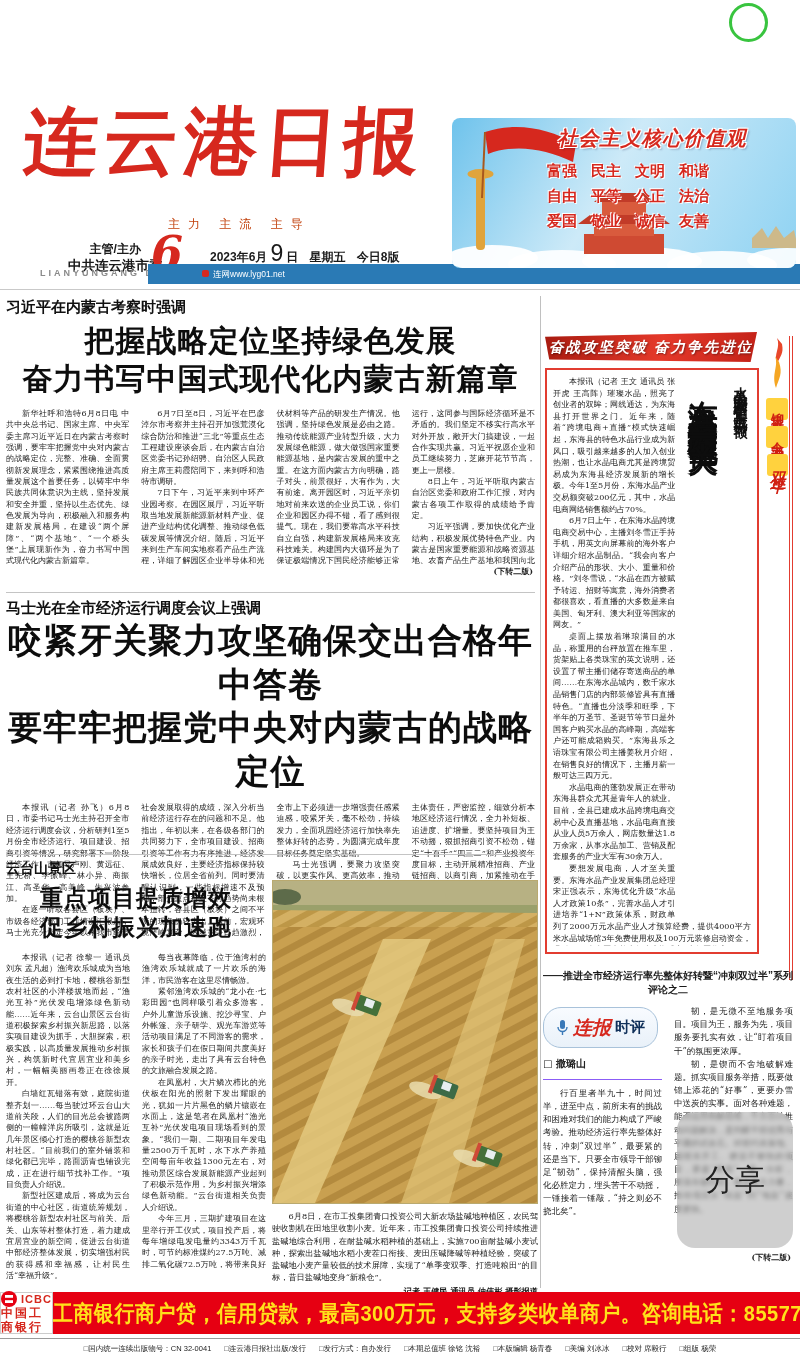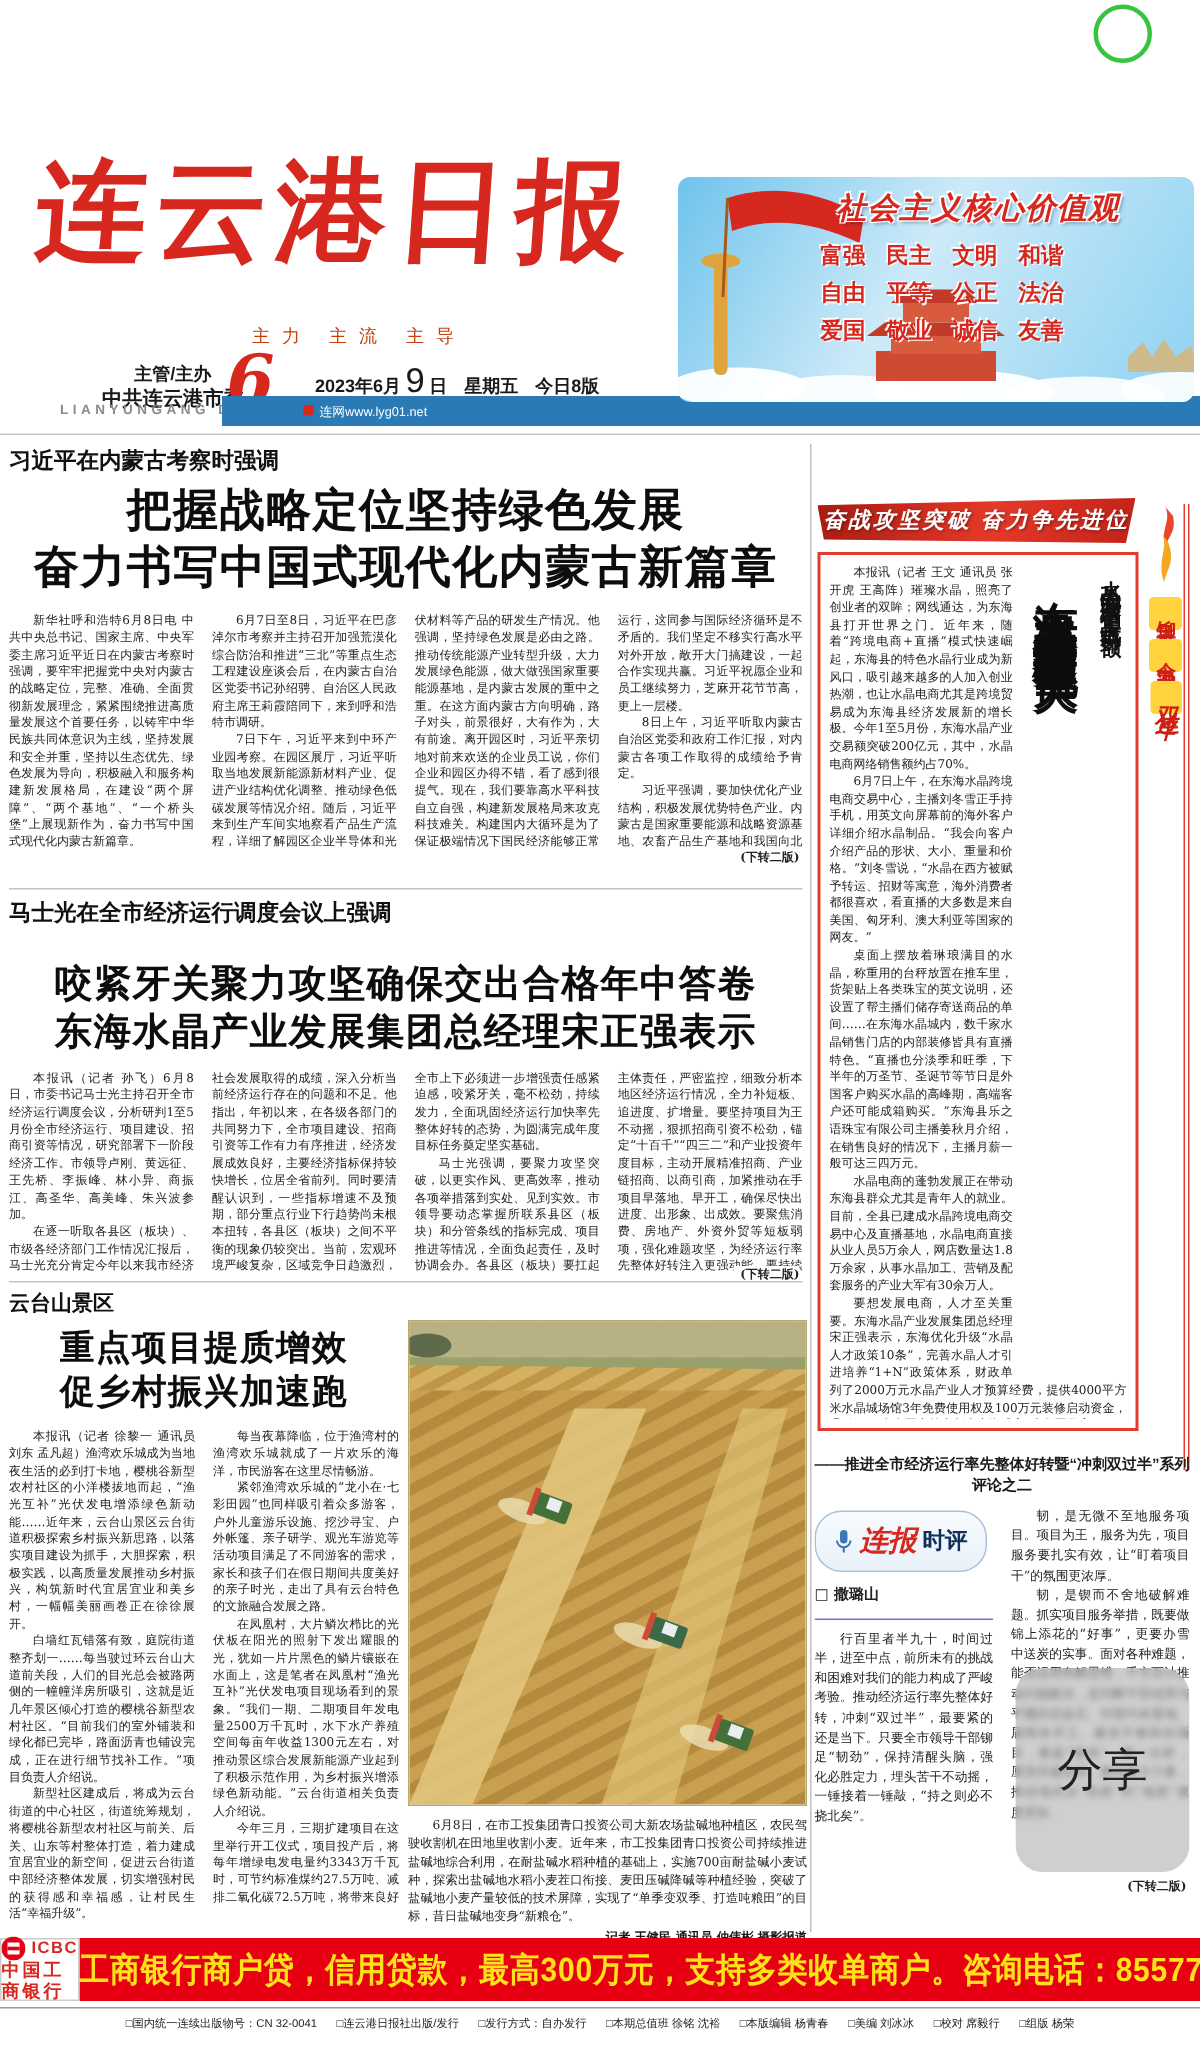--- a/index.html
+++ b/index.html
@@ -45,21 +45,21 @@
             text-align:justify;color:#222;overflow:hidden;position:relative;}
   .bodytext p{margin:0;text-indent:2em;}
   .jump{position:absolute;font-size:8px;font-weight:700;background:#fff;padding-left:4px;}
   .art1{position:absolute;left:6px;top:298px;width:529px;}
   .art1 .kicker{font-size:15px;}
   .art1 .headline{font-size:30px;margin-top:5px;}
   .art1 .bodytext{margin-top:9px;height:170px;column-count:4;column-gap:12px;}
   .hline{position:absolute;left:6px;width:529px;height:1px;background:#c4c4c4;}
   .art2{position:absolute;left:6px;top:599px;width:529px;}
   .art2 .kicker{font-size:15px;}
-  .art2 .headline{font-size:25px;margin-top:22px;}
+  .art2 .headline{font-size:34px;margin-top:1px;}
   .art2 .bodytext{margin-top:9px;height:142px;column-count:4;column-gap:12px;}
   .yuntai{position:absolute;left:6px;top:860px;width:260px;}
   .yuntai .kicker{font-size:14px;}
   .yuntai .headline{font-size:23px;margin-top:6px;}
   .yuntai .bodytext{margin-top:9px;height:332px;column-count:2;column-gap:12px;}
   
   .photo-wrap{position:absolute;left:272px;top:880px;width:266px;}
   .photo-wrap svg{display:block;border:1px solid #b9a96f;}
   .caption{font-family:"DejaVu Serif","Liberation Serif",serif;font-size:8.2px;line-height:1.5;
            text-align:justify;color:#222;margin-top:6px;}
@@ -191,21 +191,21 @@
       <p>习近平强调，要加快优化产业结构，积极发展优势特色产业。内蒙古是国家重要能源和战略资源基地、农畜产品生产基地和我国向北开放重要桥头堡，优化产业结构必须立足这些禀赋特点和战略定位，大力发展优势特色产业，积极探索资源型地区转型发展新路径，加快构建体现内蒙古特色优势的现代化产业体系。要发挥好能源产业优势，把现代能源经济这篇文章做好。</p>
       <span class="jump" style="right:2px;bottom:0;">(下转二版)</span>
     </div>
   </div>
   <div class="hline" style="top:592px;"></div>
 
   <div class="art2">
     <div class="kicker">马士光在全市经济运行调度会议上强调</div>
     <div class="headline">
       <div>咬紧牙关聚力攻坚确保交出合格年中答卷</div>
-      <div>东海水晶产业发展集团总经理宋正强表示</div>
+      <div>要牢牢把握党中央对内蒙古的战略定位</div>
     </div>
     <div class="bodytext">
       <p>本报讯（记者 孙飞）6月8日，市委书记马士光主持召开全市经济运行调度会议，分析研判1至5月份全市经济运行、项目建设、招商引资等情况，研究部署下一阶段经济工作。市领导卢刚、黄远征、王先桥、李振峰、林小异、商振江、高圣华、高美峰、朱兴波参加。</p>
       <p>在逐一听取各县区（板块）、市级各经济部门工作情况汇报后，马士光充分肯定今年以来我市经济社会发展取得的成绩，深入分析当前经济运行存在的问题和不足。他指出，年初以来，在各级各部门的共同努力下，全市项目建设、招商引资等工作有力有序推进，经济发展成效良好，主要经济指标保持较快增长，位居全省前列。同时要清醒认识到，一些指标增速不及预期，部分重点行业下行趋势尚未根本扭转，各县区（板块）之间不平衡的现象仍较突出。当前，宏观环境严峻复杂，区域竞争日趋激烈，全市上下必须进一步增强责任感紧迫感，咬紧牙关，毫不松劲，持续发力，全面巩固经济运行加快率先整体好转的态势，为圆满完成年度目标任务奠定坚实基础。</p>
       <p>马士光强调，要聚力攻坚突破，以更实作风、更高效率，推动各项举措落到实处、见到实效。市领导要动态掌握所联系县区（板块）和分管条线的指标完成、项目推进等情况，全面负起责任，及时协调会办。各县区（板块）要扛起主体责任，严密监控，细致分析本地区经济运行情况，全力补短板、追进度、扩增量。要坚持项目为王不动摇，狠抓招商引资不松劲，锚定“十百千”“四三二”和产业投资年度目标，主动开展精准招商、产业链招商、以商引商，加紧推动在手项目早落地、早开工，确保尽快出进度、出形象、出成效。要聚焦消费、房地产、外资外贸等短板弱项，强化难题攻坚，为经济运行率先整体好转注入更强动能。要持续优化环境，强化服务保障，最大力度为项目建设、企业发展纾困解难，更好鼓励国企敢干、民企敢闯、外企敢投。要进一步完善推进机制，强化责任落实，形成工作闭环，提高运转效率，确保各项工作“部署见行动、督查见整改、落地见实效”。</p>
       <span class="jump" style="right:2px;bottom:0;">(下转二版)</span>
     </div>
   </div>
   <div class="hline" style="top:854px;"></div>
 

